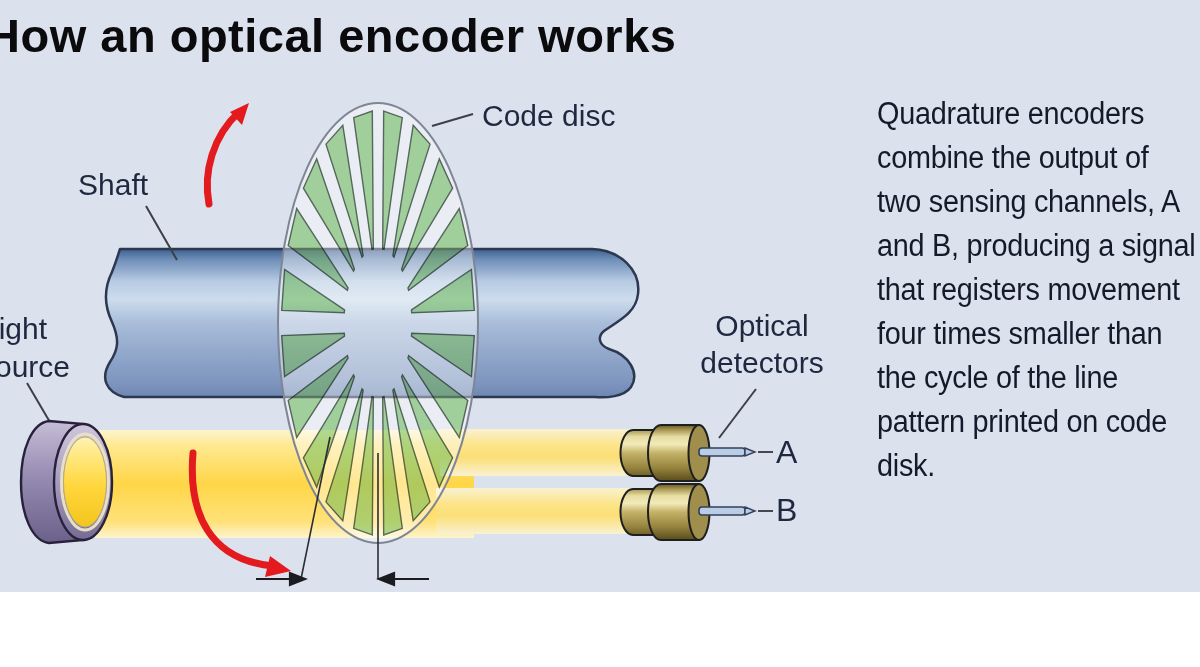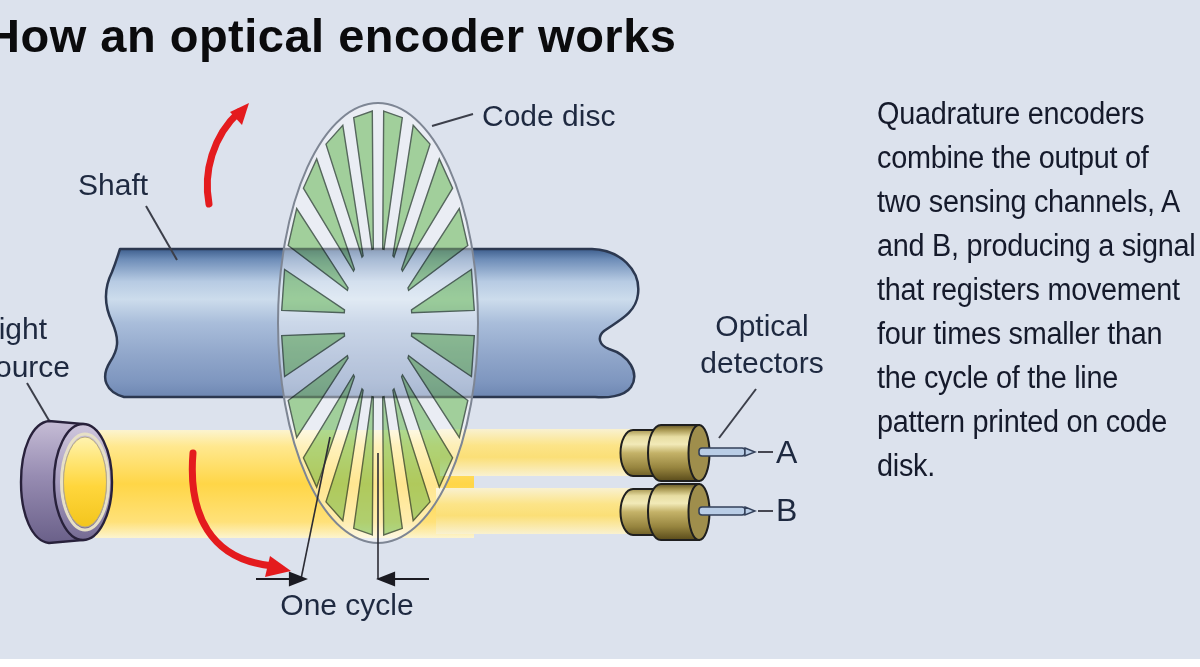--- a/index.html
+++ b/index.html
@@ -1,18 +1,18 @@
 <!DOCTYPE html>
 <html><head>
 <meta charset="utf-8">
 <style>
   html,body{margin:0;padding:0;}
   #stage{
     position:relative;
-    width:1200px;height:659px;
+    width:1200px;height:592px;
     overflow:hidden;
     background:#dce2ed;
     font-family:"Liberation Sans", sans-serif;
   }
   .title{
     position:absolute;left:-14px;top:8px;
     font-size:47px;font-weight:bold;letter-spacing:.5px;
     white-space:nowrap;color:#0b0b0d;
   }
   .paragraph{

